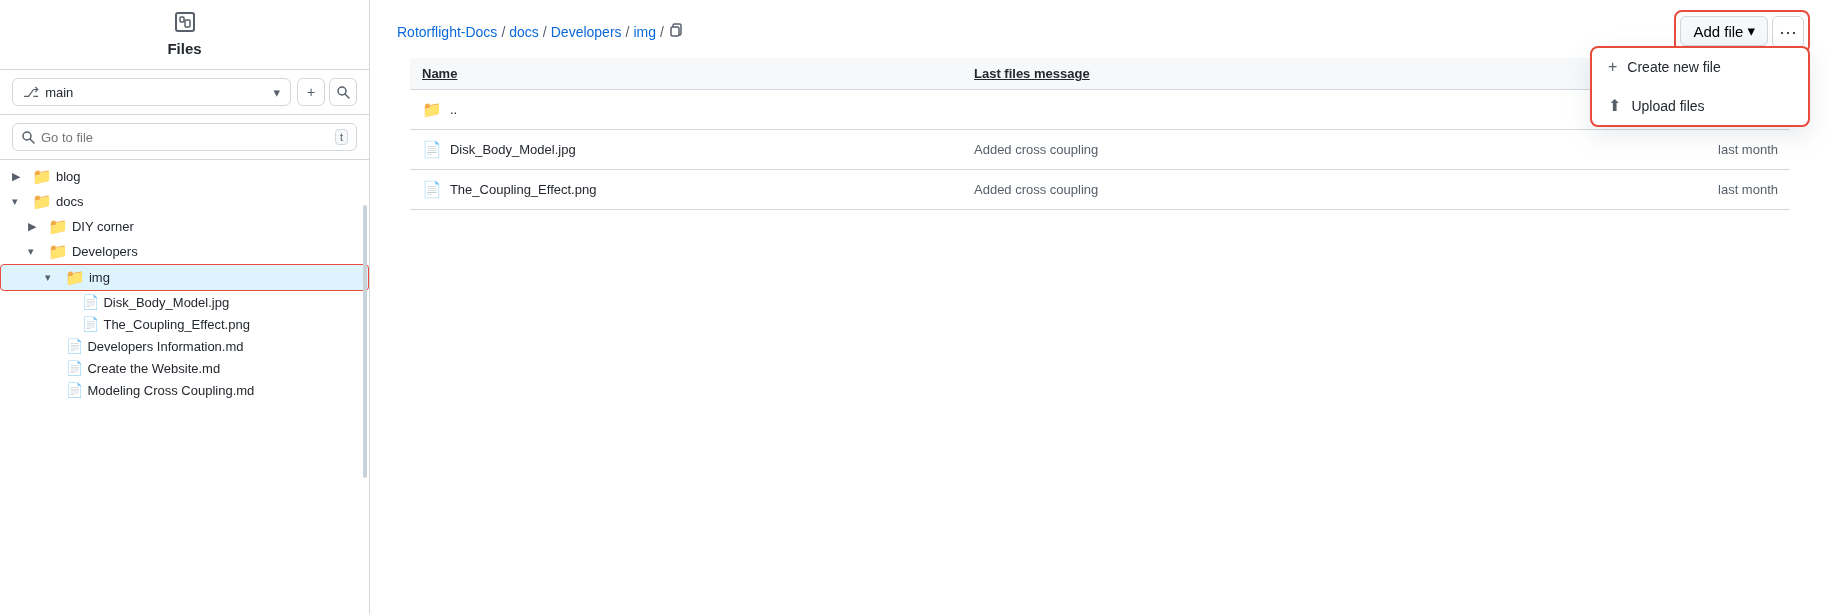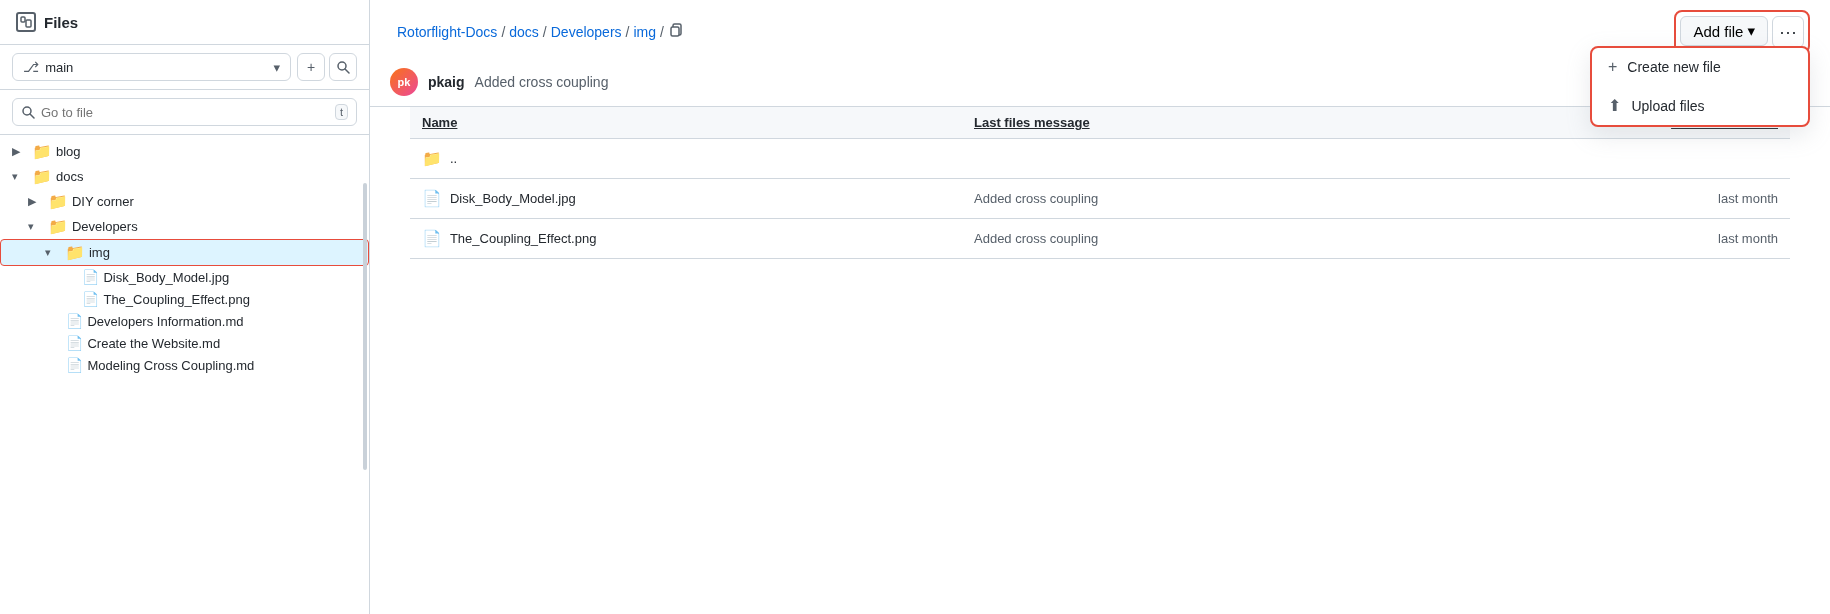--- a/index.html
+++ b/index.html
@@ -23,20 +23,21 @@
       background: #fff;
       overflow: hidden;
     }
 
     .sidebar-header {
       display: flex;
       align-items: center;
       padding: 12px 16px;
       border-bottom: 1px solid #d0d7de;
       gap: 8px;
+      flex-direction: column;
     }
 
     .sidebar-title-icon {
       width: 20px;
       height: 20px;
       border: 2px solid #57606a;
       border-radius: 3px;
       display: flex;
       align-items: center;
       justify-content: center;
@@ -547,25 +548,20 @@
           </div>
           <div class="dropdown-item">
             <span class="dropdown-item-icon">⬆</span>
             <span>Upload files</span>
           </div>
         </div>
       </div>
     </div>
   </div>
 
-  <div class="commit-bar">
-    <div class="avatar">pk</div>
-    <span class="commit-author">pkaig</span>
-    <span class="commit-message">Added cross coupling</span>
-  </div>
 
   <div class="file-table-wrap">
     <table class="file-table">
       <thead>
         <tr>
           <th style="width:40%;">Name</th>
           <th style="width:40%;">Last files message</th>
           <th style="width:20%;">Last commit date</th>
         </tr>
       </thead>

